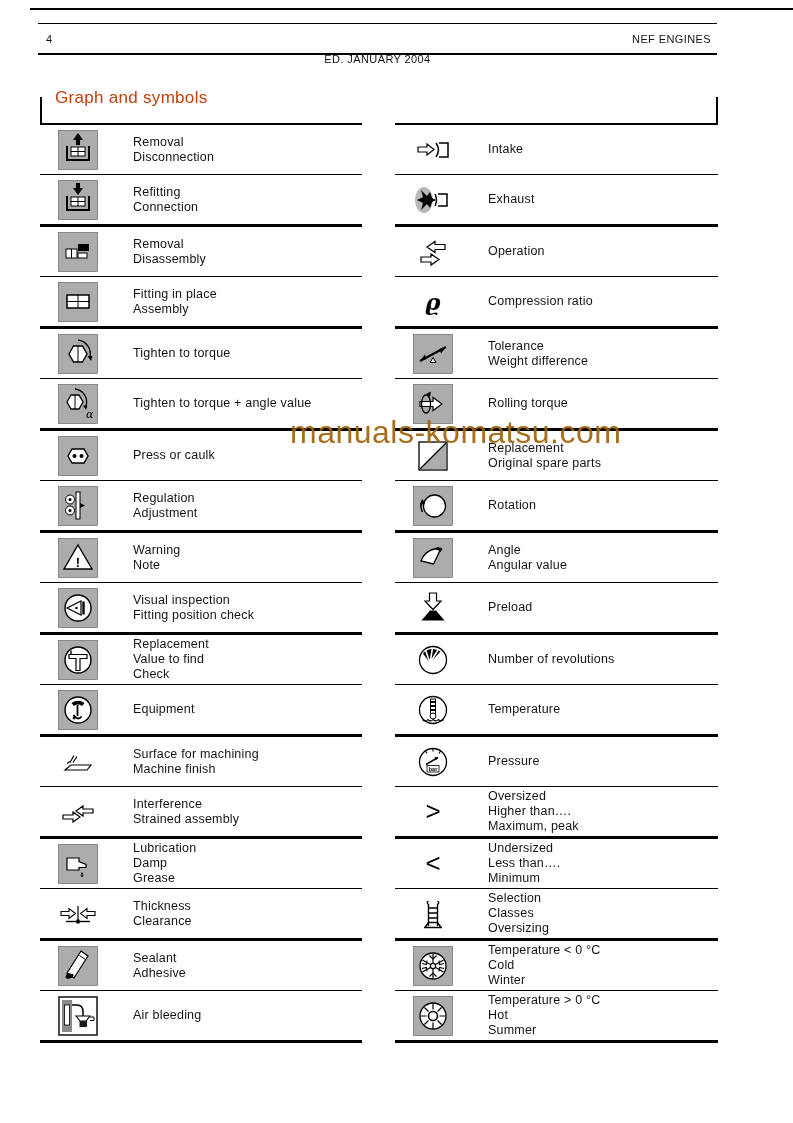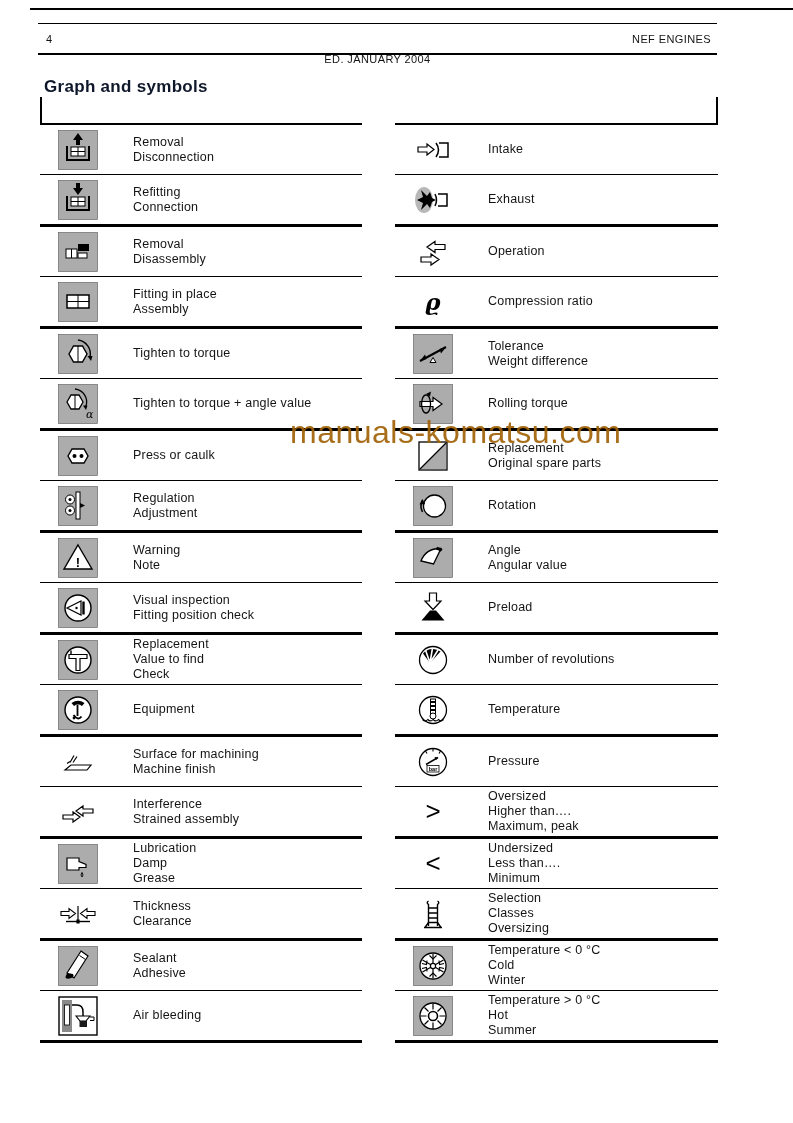--- a/index.html
+++ b/index.html
@@ -10,22 +10,22 @@
   .topline{position:absolute;left:30px;right:0;top:8px;height:2px;background:#000;}
   .header{
     position:absolute;left:38px;top:23px;width:679px;height:29px;
     border-top:1.5px solid #000;border-bottom:2px solid #000;
     font-size:11px;letter-spacing:.4px;
   }
   .header .pn{position:absolute;left:8px;top:9px;}
   .header .ed{position:absolute;left:50%;transform:translateX(-50%);top:9px;margin-top:20px;}
   .header .mn{position:absolute;right:6px;top:9px;}
   h1.title{
-    position:absolute;left:43px;top:76px;margin:1px;
-    font-size:17px;font-weight:bold;letter-spacing:.3px;color:#0f172a;
+    position:absolute;left:43px;top:76px;margin:12px;
+    font-size:17px;font-weight:normal;letter-spacing:.3px;color:#c2410c;
   }
   .vline{position:absolute;top:97px;height:945px;width:1.5px;background:#000;}
   .vline-left{left:40px;}
   .vline-right{left:716px;}
   .symtable{position:absolute;top:123px;border-top:2px solid #000;border-bottom:3px solid #000;background:#fff;}
   .symtable-left{left:40px;width:322px;}
   .symtable-right{left:395px;width:323px;}
   .row{display:flex;align-items:center;min-height:45px;padding:2px 0;}
   .row + .row{border-top:1.3px solid #000;}
   .symtable .row:nth-child(odd):not(:first-child){border-top:3px solid #000;}

